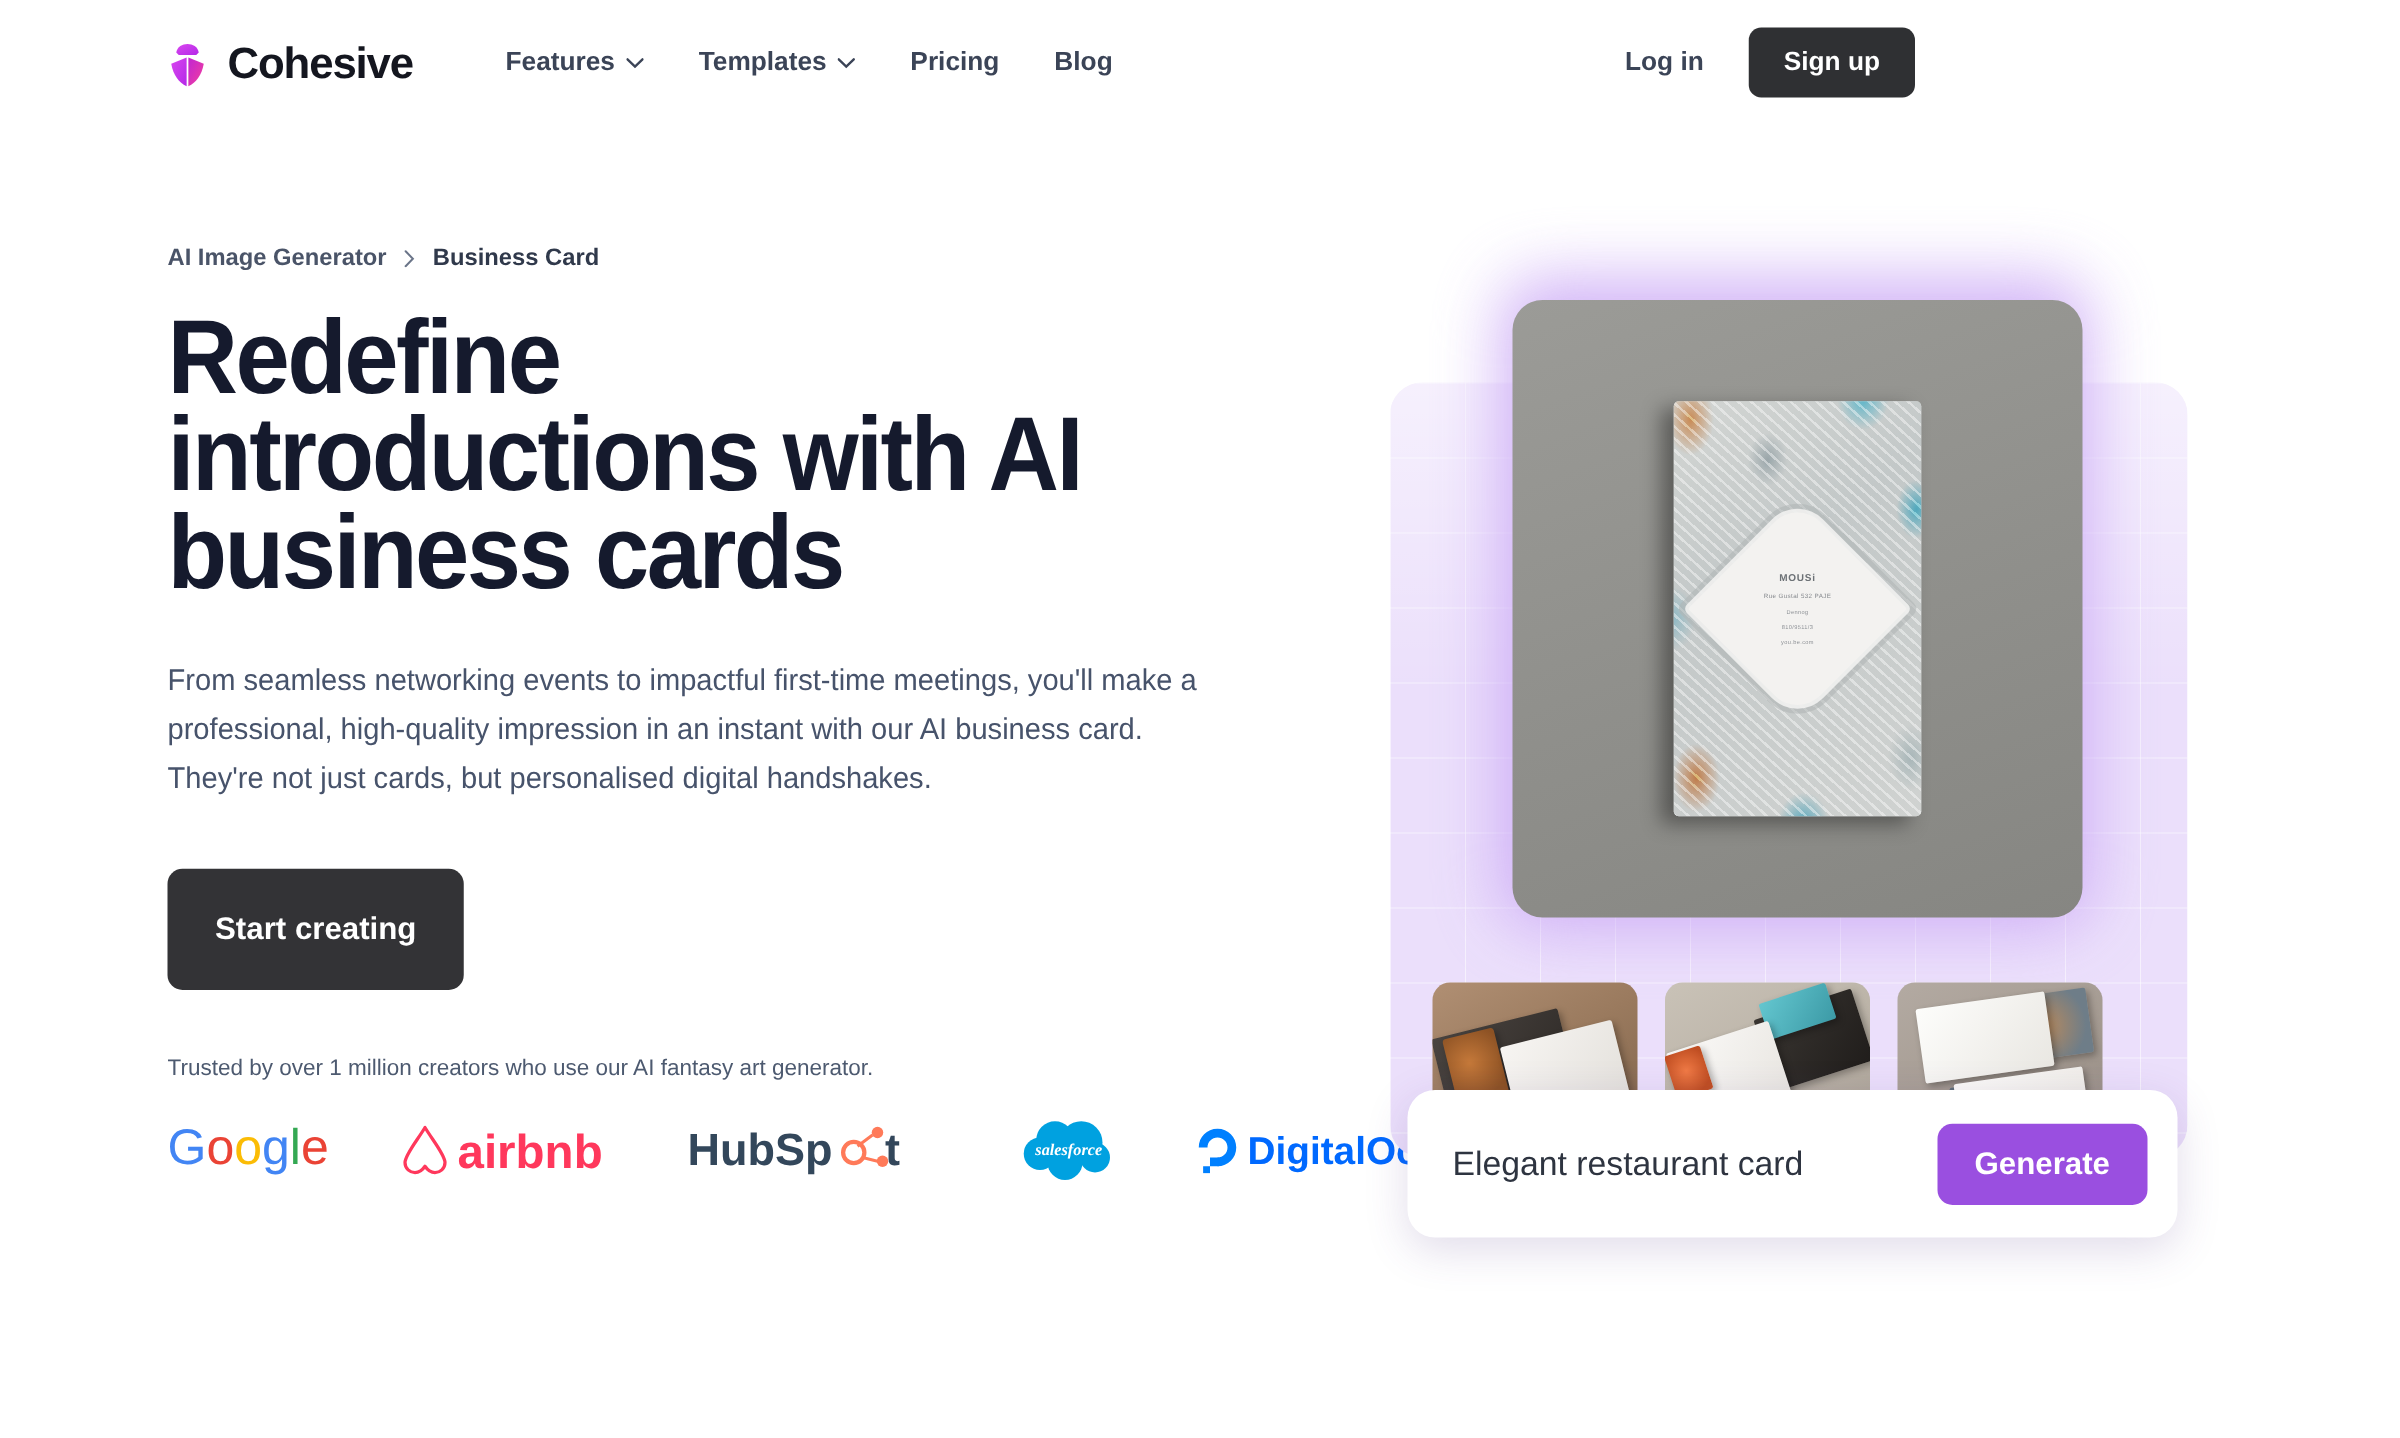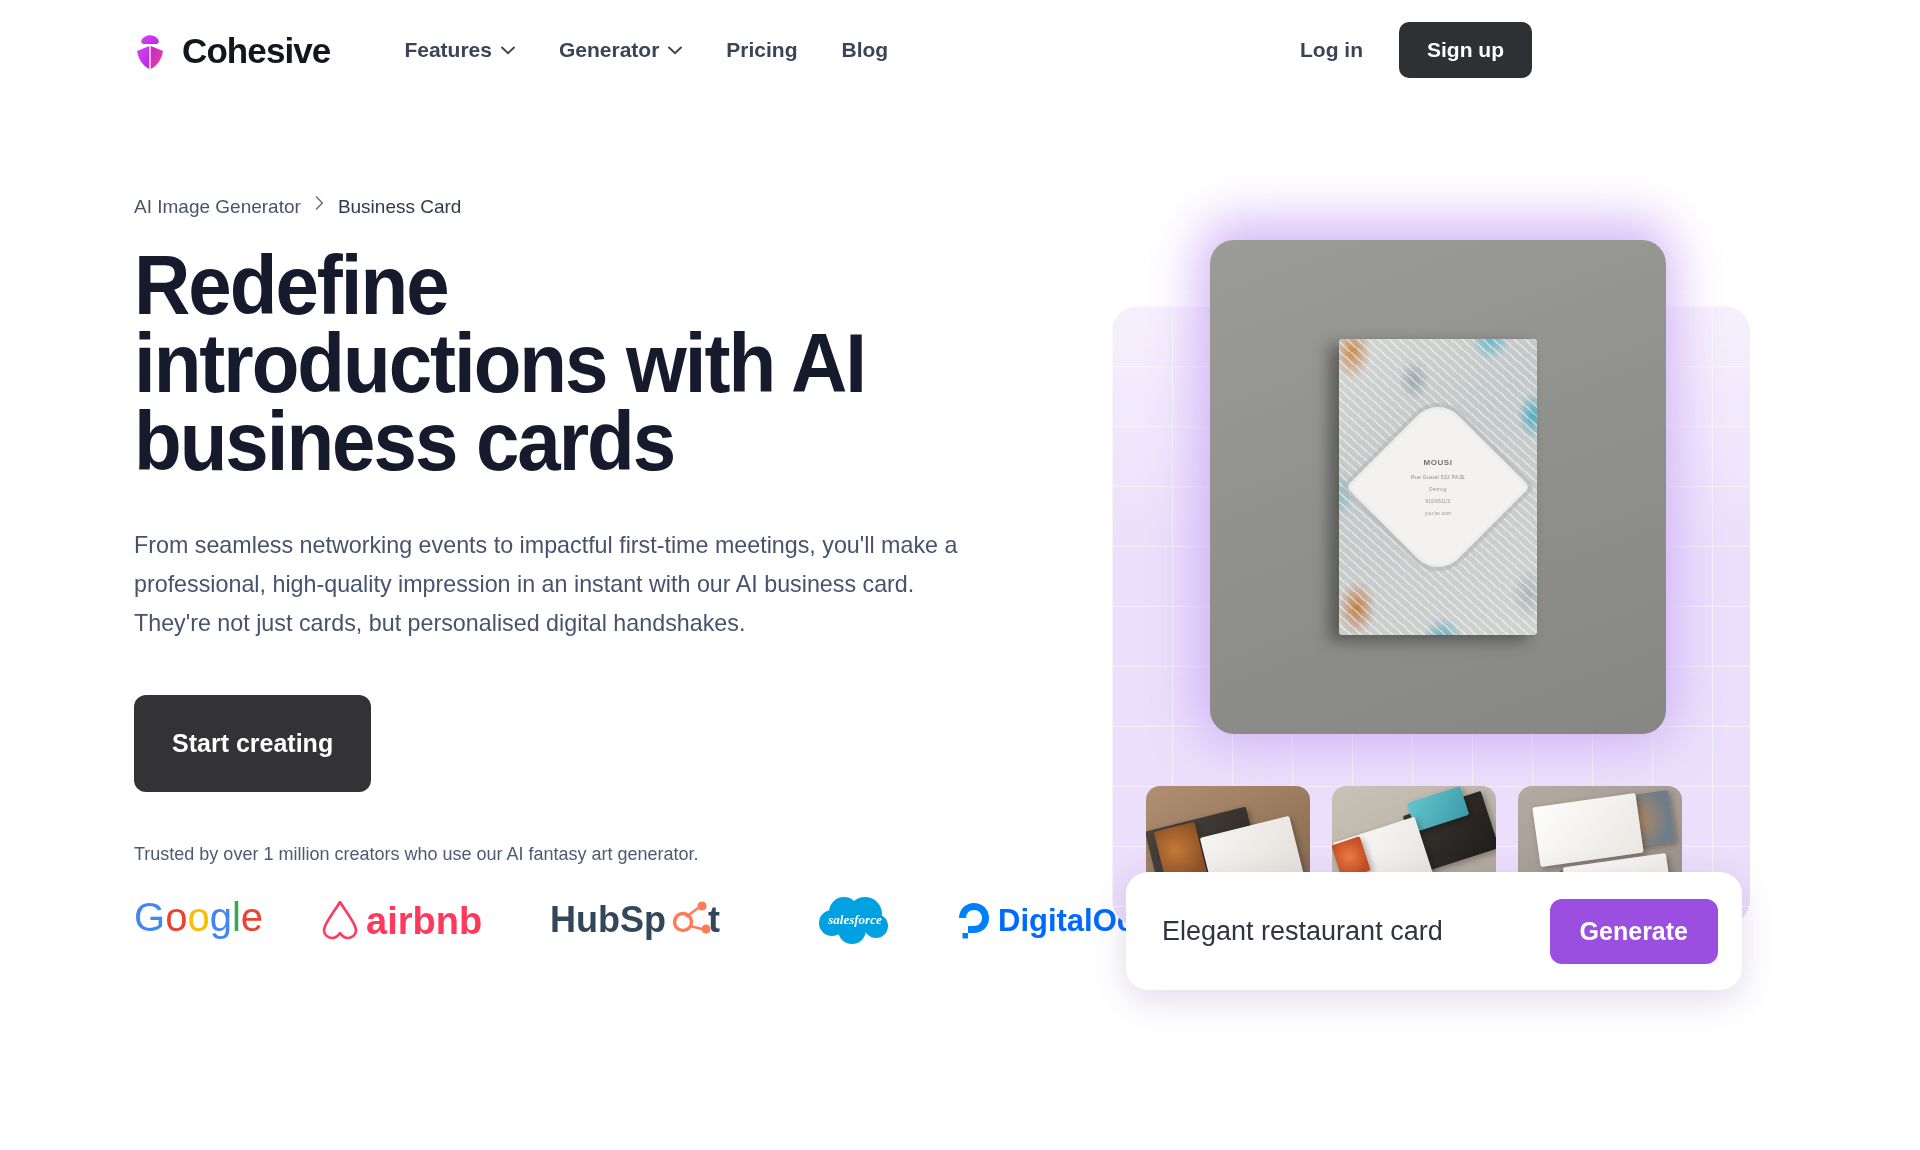--- a/index.html
+++ b/index.html
@@ -40,21 +40,21 @@
     font-size: 21px; font-weight: 700;
     border: none; border-radius: 10px;
     padding: 16px 28px; cursor: pointer;
     font-family: "Liberation Sans", sans-serif;
   }
 
   
   .left-col {
     position: absolute; left: 134px; top: 196px; width: 880px;
   }
-  .breadcrumb { display: flex; gap: 14px; }
+  .breadcrumb { display: flex; align-items: center; gap: 14px; font-weight: bold; }
   .crumb {
     font-size: 19px; color: #4a5468; cursor: pointer;
   }
   .crumb.current { color: #30394b; }
   .crumb-sep { width: 9px; height: 14px; display: block; }
 
   .headline {
     margin-top: 28px;
     font-size: 84px; line-height: 0.93;
     font-weight: 700; color: #151a2d;
@@ -128,21 +128,21 @@
     position: absolute; left: 102px; top: 44px;
     width: 456px; height: 494px;
     border-radius: 24px;
     background: linear-gradient(160deg, #9b9b97 0%, #8f8f8b 55%, #868682 100%);
     overflow: hidden;
   }
   
   .big-card {
     position: absolute; left: 50%; top: 50%;
     transform: translate(-50%, -50%);
-    width: 198px; height: 296px;
+    width: 198px; height: 332px;
     border-radius: 4px;
     box-shadow: -10px 6px 16px rgba(0,0,0,.38);
     overflow: hidden;
     background: #cfd3d3;
   }
   .card-art { position: absolute; inset: 0; }
   .art-layer {
     position: absolute; inset: -10%;
     background:
       radial-gradient(ellipse 30px 46px at 14% 12%, #c98b55 0%, rgba(201,139,85,0) 62%),
@@ -265,21 +265,21 @@
   <nav class="nav-links">
     <div class="nav-link">
       <span>Features</span>
       <span>
         <svg class="chev" viewBox="0 0 14 9">
             <path d="M1 1.5 L7 7.3 L13 1.5" fill="none" stroke="#3b4457" stroke-width="1.9" stroke-linecap="round"></path>
           </svg>
       </span>
     </div>
     <div class="nav-link">
-      <span>Generator</span>
+      <span>Templates</span>
       <span>
         <svg class="chev" viewBox="0 0 14 9">
             <path d="M1 1.5 L7 7.3 L13 1.5" fill="none" stroke="#3b4457" stroke-width="1.9" stroke-linecap="round"></path>
           </svg>
       </span>
     </div>
     <div class="nav-link">Pricing</div>
     <div class="nav-link">Blog</div>
   </nav>
 

